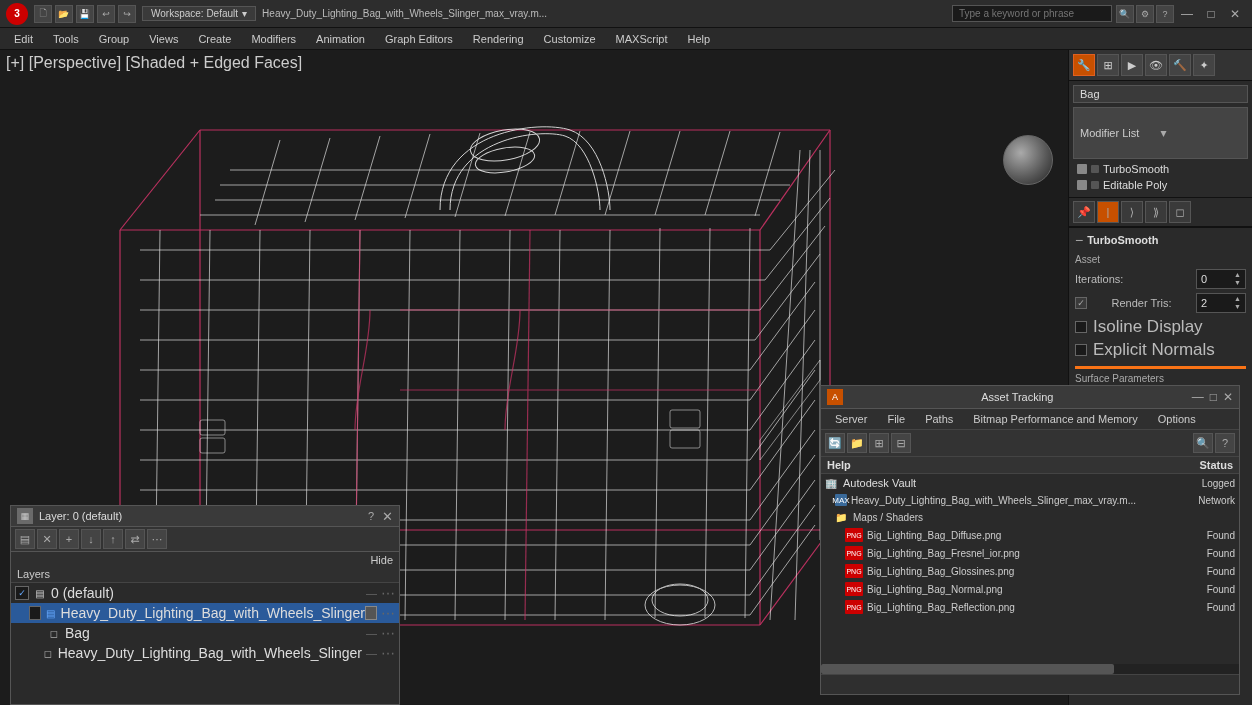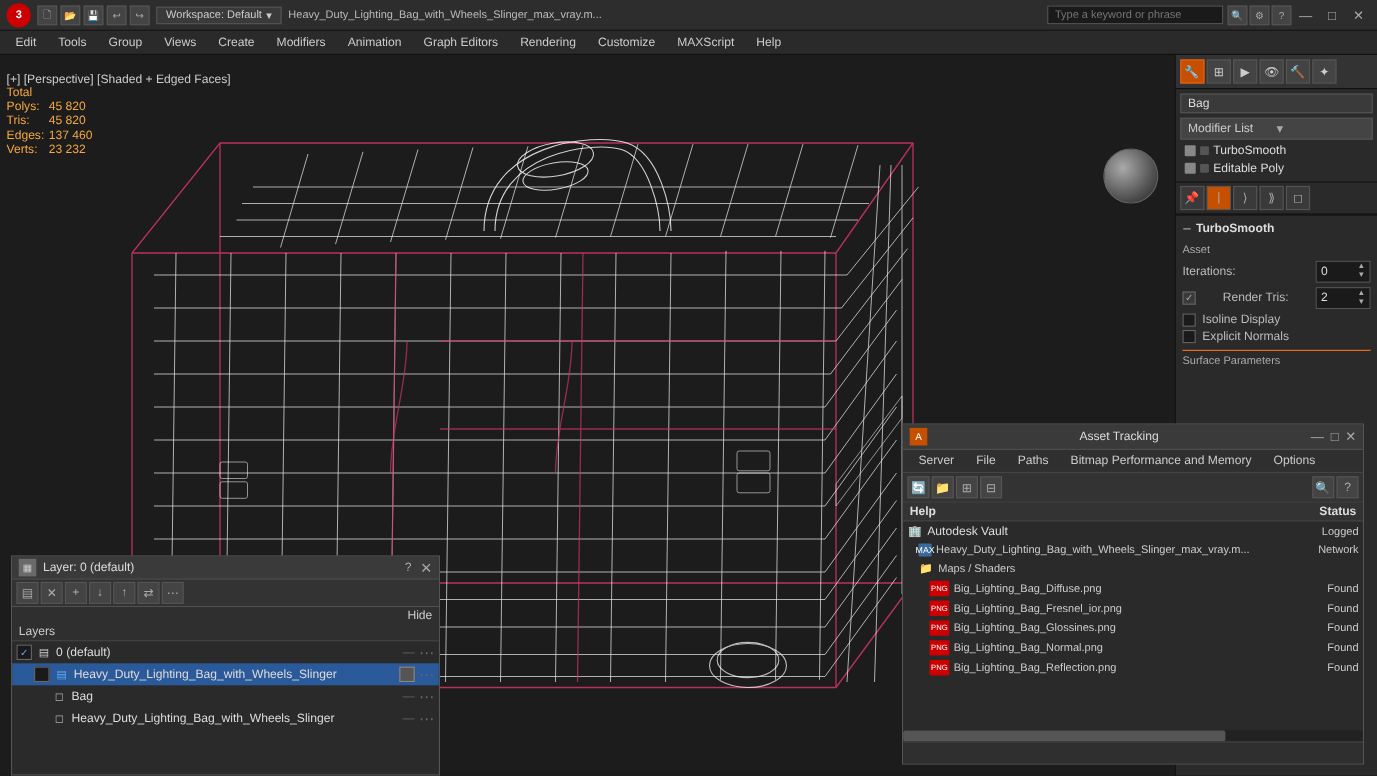--- a/index.html
+++ b/index.html
@@ -15,40 +15,40 @@
     #title-bar .search-box { background: #1a1a1a; border: 1px solid #555; color: #999; padding: 2px 6px; font-size: 10px; width: 160px; }
     #title-bar .search-icons { display: flex; gap: 2px; margin-left: 4px; }
     #title-bar .win-btn { width: 22px; height: 22px; display: flex; align-items: center; justify-content: center; font-size: 12px; color: #aaa; cursor: pointer; margin-left: 2px; }
 
     
     #menu-bar { display: flex; align-items: center; background: #2a2a2a; height: 22px; padding: 0 4px; border-bottom: 1px solid #111; }
     #menu-bar .menu-item { padding: 2px 10px; color: #ccc; font-size: 11px; cursor: pointer; height: 22px; display: flex; align-items: center; }
 
     
     #viewport { position: absolute; top: 50px; left: 0; width: 1068px; height: 655px; background: #1c1c1c; overflow: hidden; }
-    #viewport-label { position: absolute; top: 16px; left: 6px; color: #ccc; font-size: 11px; z-index: 10; }
+    #viewport-label { position: absolute; top: 4px; left: 6px; color: #ccc; font-size: 16px; z-index: 10; }
     #viewport-stats { position: absolute; top: 28px; left: 6px; z-index: 10; }
     #viewport-stats table { border-collapse: collapse; }
     #viewport-stats td { padding: 0 4px 1px 0; font-size: 11px; }
     #viewport-stats .label { color: #f4a742; }
     #viewport-stats .value { color: #f4a742; }
     #scene-canvas { position: absolute; top: 0; left: 0; width: 100%; height: 100%; }
 
     
     #preview-object { position: absolute; top: 80px; right: 10px; width: 60px; height: 60px; z-index: 10; }
     #preview-object .sphere { width: 50px; height: 50px; border-radius: 50%; background: radial-gradient(circle at 35% 35%, #aaa, #555 60%, #222); border: 1px solid #666; margin: 5px auto; }
 
     
     #right-panel { position: absolute; top: 50px; right: 0; width: 184px; height: 655px; background: #2a2a2a; border-left: 1px solid #111; display: flex; flex-direction: column; }
     #rp-icons-top { display: flex; align-items: center; padding: 4px; gap: 2px; background: #333; border-bottom: 1px solid #111; }
     #rp-icons-top .rp-icon { width: 22px; height: 22px; background: #444; border: 1px solid #555; display: flex; align-items: center; justify-content: center; font-size: 11px; cursor: pointer; }
     #rp-icons-top .rp-icon.active { background: #c75000; border-color: #e06020; }
     #modifier-section { padding: 4px; }
     #modifier-section .mod-title-bar { background: #3a3a3a; border: 1px solid #555; padding: 2px 6px; color: #ddd; font-size: 11px; display: flex; align-items: center; justify-content: space-between; margin-bottom: 4px; }
-    #modifier-section .mod-list-header { display: flex; align-items: center; background: #444; border: 1px solid #555; padding: 2px 6px; margin-bottom: 2px; }
+    #modifier-section .mod-list-header { display: flex; align-items: center; background: #444; border: 1px solid #555; padding: 18px 6px; margin-bottom: 2px; }
     #modifier-section .mod-list-header span { flex: 1; font-size: 11px; color: #ccc; }
     #modifier-section .mod-list-header .arrow { color: #aaa; font-size: 12px; }
     #modifier-entry { display: flex; align-items: center; padding: 2px 4px; gap: 4px; }
     #modifier-entry .mod-dot { width: 10px; height: 10px; background: #888; border-radius: 1px; }
     #modifier-entry .mod-name { font-size: 11px; color: #ddd; }
     #modifier-entry2 { display: flex; align-items: center; padding: 2px 4px; gap: 4px; }
     #modifier-entry2 .mod-dot { width: 10px; height: 10px; background: #888; border-radius: 1px; }
     #modifier-entry2 .mod-name { font-size: 11px; color: #ddd; }
 
     
@@ -64,42 +64,42 @@
     #ts-sub { color: #aaa; font-size: 10px; margin-bottom: 4px; }
     .ts-row { display: flex; align-items: center; justify-content: space-between; margin-bottom: 4px; }
     .ts-row .ts-label { color: #bbb; font-size: 11px; }
     .ts-row .ts-input { background: #1a1a1a; border: 1px solid #555; color: #ddd; width: 50px; padding: 1px 4px; font-size: 11px; display: flex; align-items: center; justify-content: space-between; }
     .ts-row .ts-input .arrows { display: flex; flex-direction: column; }
     .ts-row .ts-input .arrows span { font-size: 7px; color: #aaa; line-height: 8px; cursor: pointer; }
     .ts-checkbox-row { display: flex; align-items: center; gap: 6px; margin-bottom: 3px; }
     .ts-checkbox { width: 12px; height: 12px; border: 1px solid #666; background: #1a1a1a; display: flex; align-items: center; justify-content: center; }
     .ts-checkbox.checked { background: #3a3a3a; }
     .ts-checkbox.checked::after { content: '✓'; font-size: 9px; color: #aaa; }
-    .ts-check-label { color: #bbb; font-size: 11px; }
+    .ts-check-label { color: #bbb; font-size: 17px; }
 
     
     #layer-panel { position: absolute; bottom: 0; left: 10px; width: 390px; height: 200px; background: #2a2a2a; border: 1px solid #555; z-index: 20; }
     #lp-titlebar { display: flex; align-items: center; background: #3a3a3a; padding: 2px 6px; border-bottom: 1px solid #555; }
     #lp-titlebar .lp-icon { width: 16px; height: 16px; background: #6a6a6a; margin-right: 6px; display: flex; align-items: center; justify-content: center; font-size: 9px; }
     #lp-titlebar .lp-title { flex: 1; color: #ddd; font-size: 11px; }
     #lp-titlebar .lp-q { color: #aaa; margin-right: 8px; font-size: 11px; cursor: pointer; }
     #lp-titlebar .lp-close { color: #aaa; font-size: 13px; cursor: pointer; }
     #lp-toolbar { display: flex; align-items: center; padding: 2px 4px; gap: 2px; background: #333; border-bottom: 1px solid #555; }
     #lp-toolbar .lp-tb-icon { width: 20px; height: 20px; background: #444; border: 1px solid #555; display: flex; align-items: center; justify-content: center; font-size: 11px; color: #aaa; cursor: pointer; }
     #lp-header { display: flex; padding: 2px 6px; border-bottom: 1px solid #444; background: #2f2f2f; }
     #lp-header .lp-h-layers { flex: 1; color: #ccc; font-size: 11px; margin-top: 14px; }
     #lp-header .lp-h-hide { color: #ccc; font-size: 11px; }
     #lp-content { overflow-y: auto; height: 130px; }
     .lp-row { display: flex; align-items: center; padding: 2px 4px; cursor: pointer; }
     .lp-row.selected { background: #2a5a9a; }
     .lp-row .lp-indent { width: 16px; }
     .lp-row .lp-check { width: 14px; height: 14px; border: 1px solid #666; background: #1a1a1a; margin-right: 4px; display: flex; align-items: center; justify-content: center; font-size: 9px; }
     .lp-row .lp-check.checked::after { content: '✓'; color: #6af; }
     .lp-row .lp-icon-sm { width: 14px; height: 14px; margin-right: 4px; display: flex; align-items: center; justify-content: center; font-size: 10px; }
-    .lp-row .lp-name { flex: 1; color: #ddd; font-size: 11px; }
+    .lp-row .lp-name { flex: 1; color: #ddd; font-size: 14px; }
     .lp-row .lp-dash { color: #666; font-size: 11px; margin: 0 4px; }
     .lp-row .lp-dots { color: #666; font-size: 14px; }
     #lp-scrollbar { height: 8px; background: #222; border-top: 1px solid #111; }
     #lp-scrollbar .lp-scroll-thumb { height: 8px; width: 60%; background: #555; border-radius: 2px; }
 
     
     #asset-panel { position: absolute; top: 385px; left: 820px; width: 420px; height: 310px; background: #2a2a2a; border: 1px solid #555; z-index: 20; }
     #ap-titlebar { display: flex; align-items: center; background: #3a3a3a; padding: 3px 6px; border-bottom: 1px solid #555; }
     #ap-titlebar .ap-icon { width: 16px; height: 16px; background: #c75000; margin-right: 6px; display: flex; align-items: center; justify-content: center; font-size: 9px; color: white; }
     #ap-titlebar .ap-title { flex: 1; color: #ddd; font-size: 11px; text-align: center; }
@@ -166,45 +166,20 @@
   <div class="menu-item">Animation</div>
   <div class="menu-item">Graph Editors</div>
   <div class="menu-item">Rendering</div>
   <div class="menu-item">Customize</div>
   <div class="menu-item">MAXScript</div>
   <div class="menu-item">Help</div>
 </div>
 
 <div id="viewport">
   <div id="viewport-label">[+] [Perspective] [Shaded + Edged Faces]</div>
-  <div id="viewport-stats">
-    <table>
-      <tbody>
-          <tr>
-            <td colspan="2" class="label">Total</td>
-          </tr>
-      <tr>
-        <td class="label">Polys:</td>
-        <td class="value">45 820</td>
-      </tr>
-      <tr>
-        <td class="label">Tris:</td>
-        <td class="value">45 820</td>
-      </tr>
-      <tr>
-        <td class="label">Edges:</td>
-        <td class="value">137 460</td>
-      </tr>
-      <tr>
-        <td class="label">Verts:</td>
-        <td class="value">23 232</td>
-      </tr>
-    </tbody>
-      </table>
-  </div>
 
   <svg id="scene-canvas" viewBox="0 0 1068 655" xmlns="http://www.w3.org/2000/svg">
 
     <rect width="1068" height="655" fill="#1c1c1c"></rect>
 
     <g stroke="#cc3366" stroke-width="1.2" fill="none" opacity="0.9">
 
       <line x1="200" y1="80" x2="830" y2="80"></line>
 
       <line x1="120" y1="180" x2="760" y2="180"></line>
@@ -400,21 +375,21 @@
       </div>
     </div>
     <div class="ts-checkbox-row">
       <div class="ts-checkbox"></div>
       <span class="ts-check-label">Isoline Display</span>
     </div>
     <div class="ts-checkbox-row">
       <div class="ts-checkbox"></div>
       <span class="ts-check-label">Explicit Normals</span>
     </div>
-    <div style="color:#aaa; font-size:10px; margin-top:6px; padding-top:4px; border-top:1px solid #f97316;">Surface Parameters</div>
+    <div style="color:#aaa; font-size:10px; margin-top:6px; padding-top:4px; border-top:3px solid #f97316;">Surface Parameters</div>
   </div>
 </div>
 
 <div id="layer-panel">
   <div id="lp-titlebar">
     <div class="lp-icon">▦</div>
     <span class="lp-title">Layer: 0 (default)</span>
     <span class="lp-q">?</span>
     <span class="lp-close">✕</span>
   </div>

